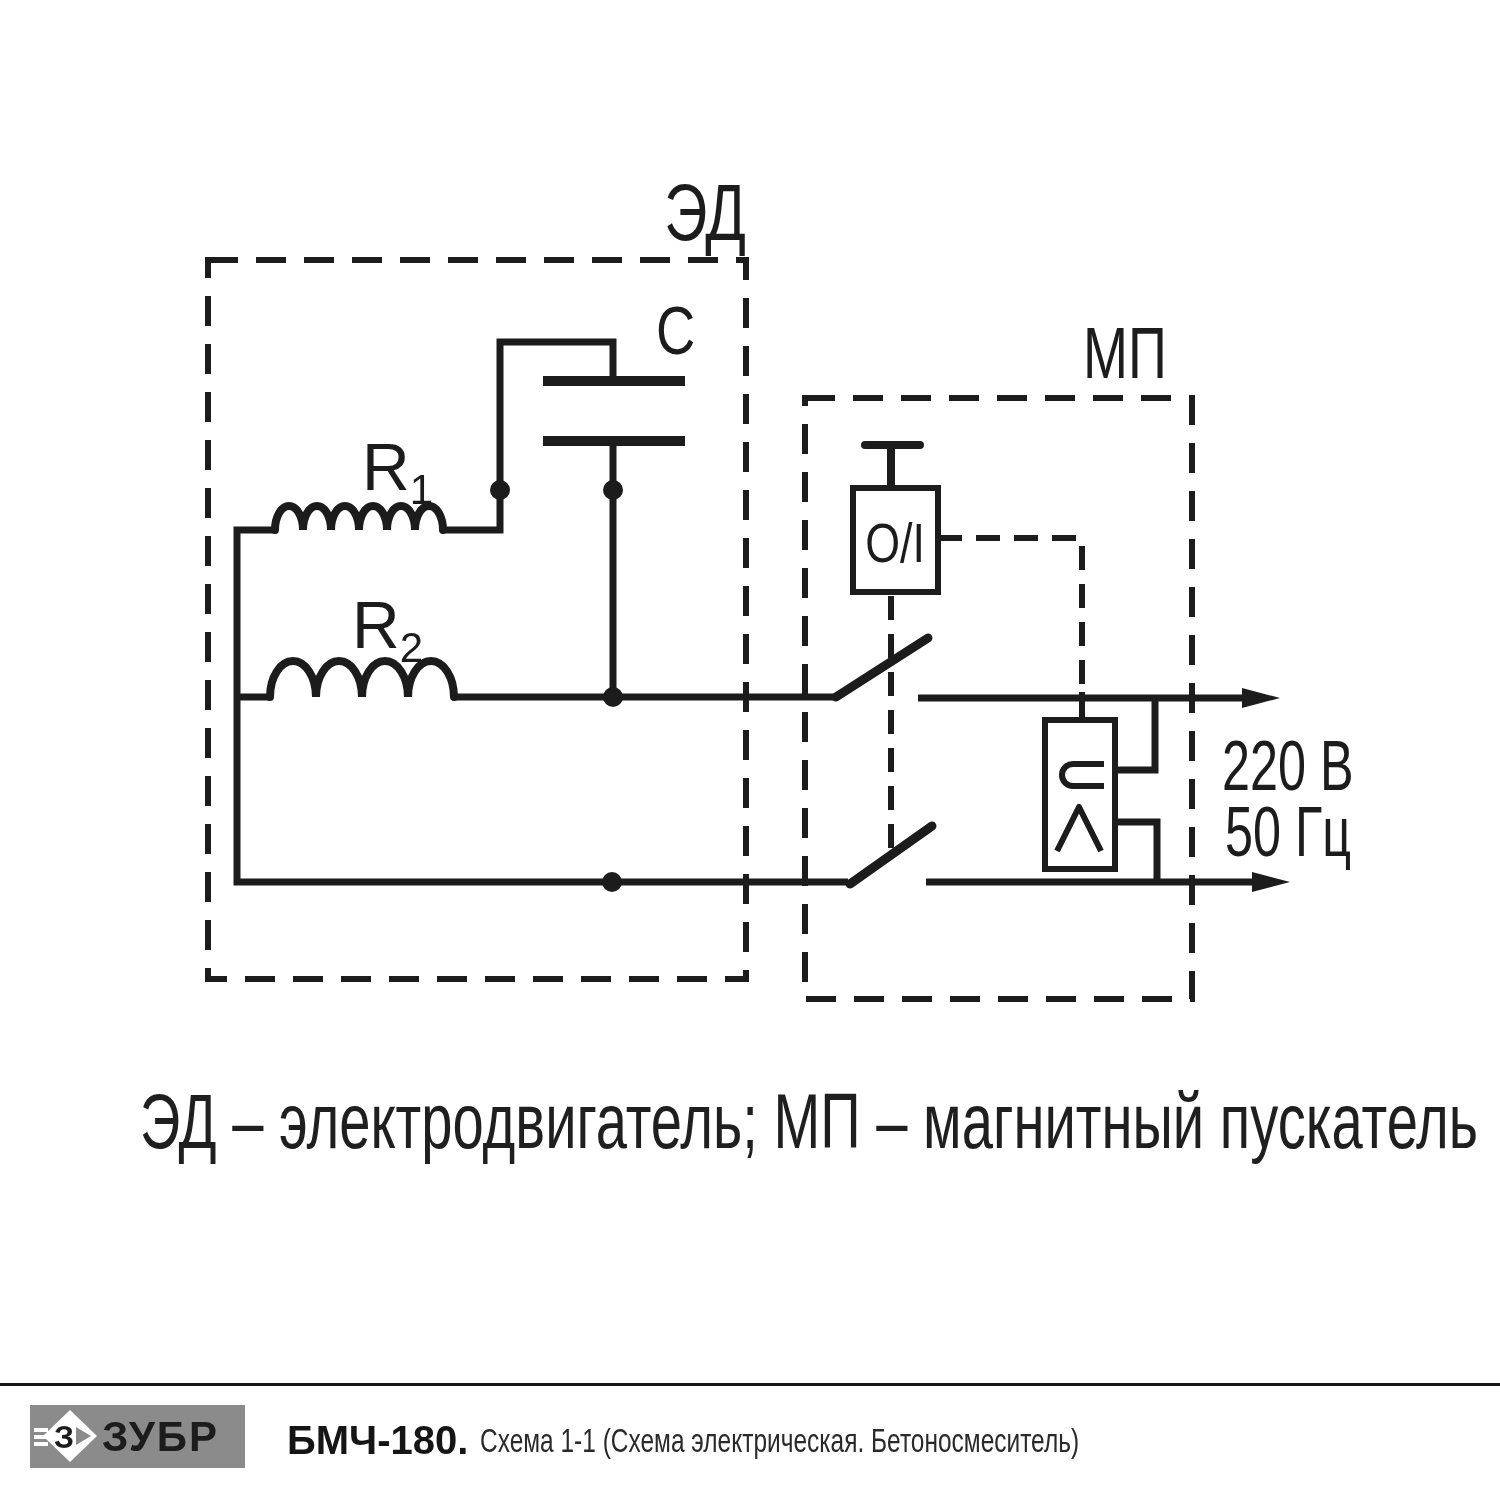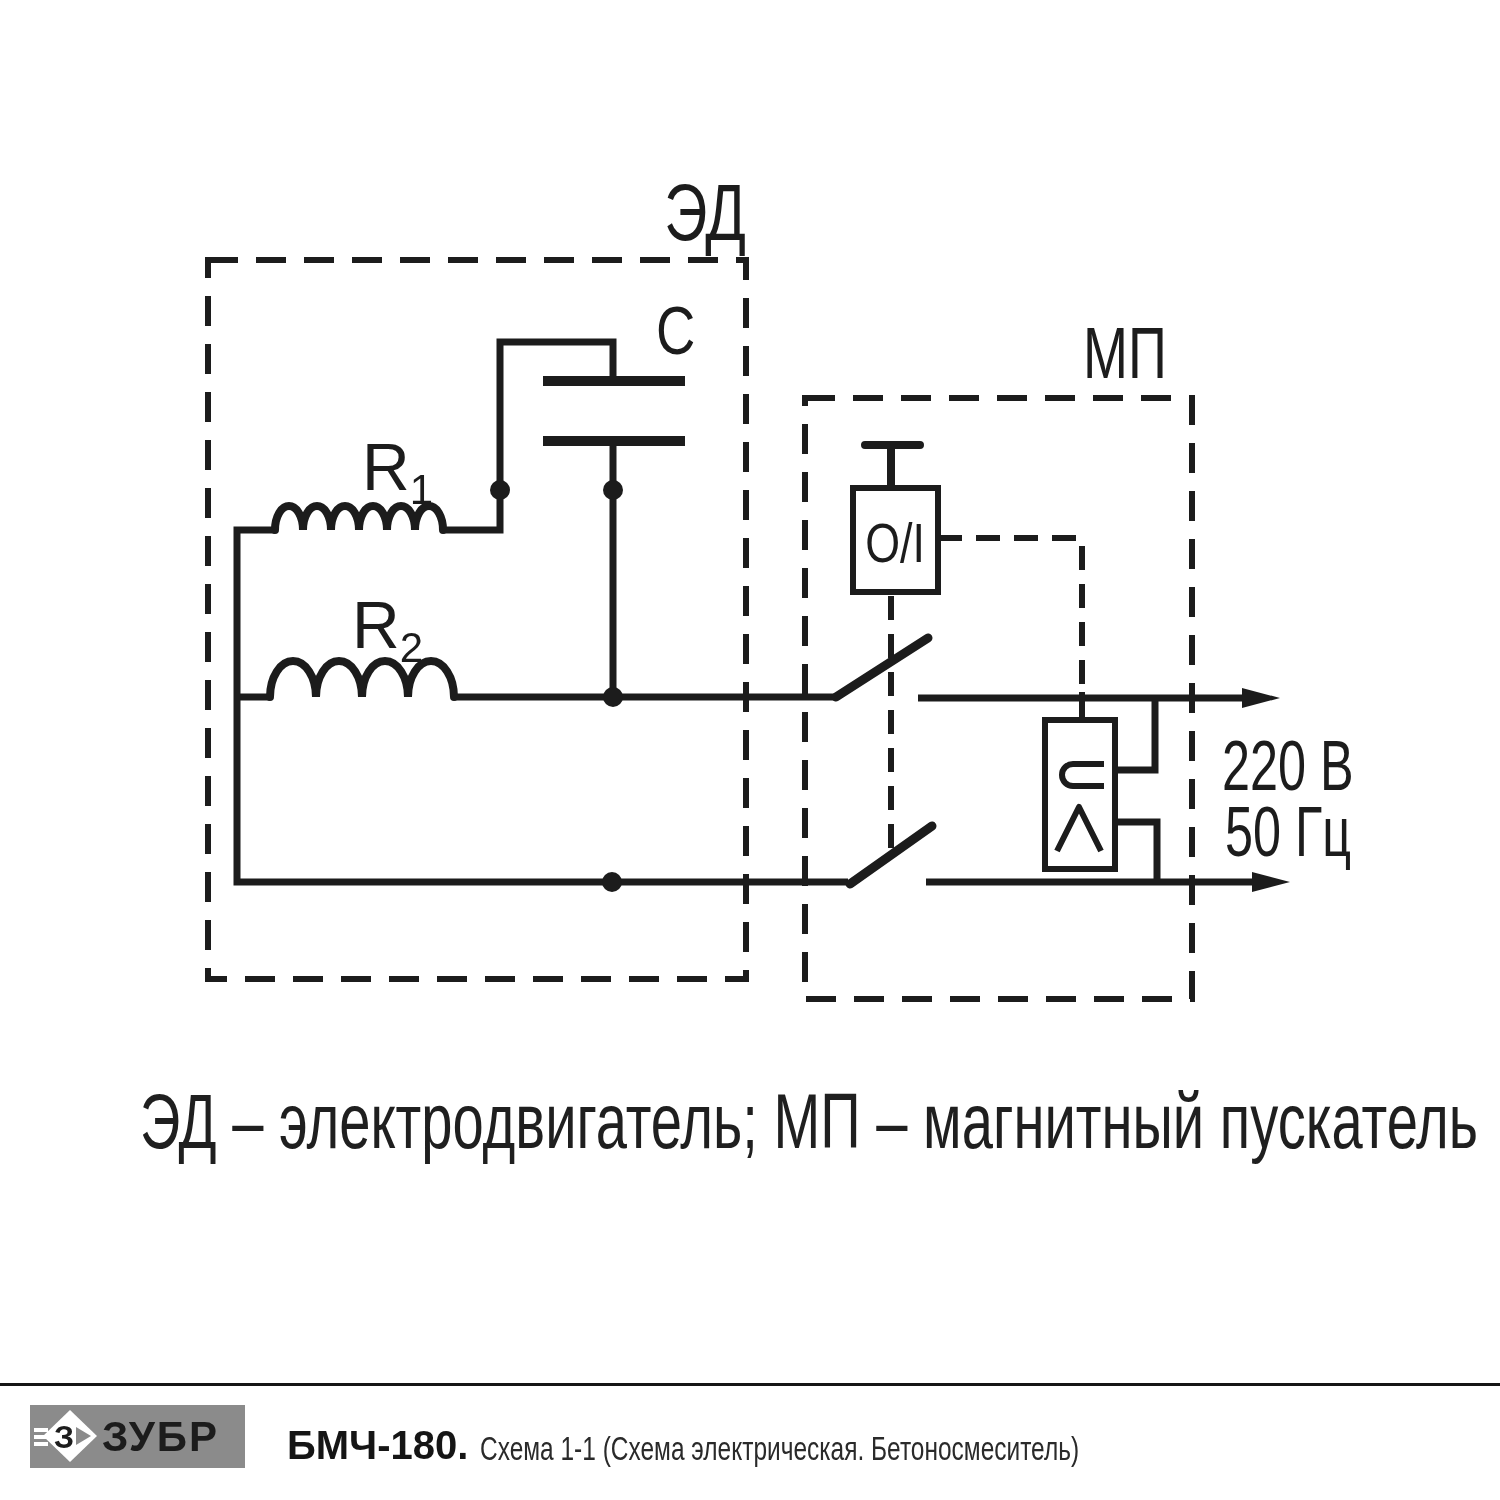--- a/index.html
+++ b/index.html
@@ -6,21 +6,21 @@
   body{width:1500px;height:1500px;position:relative;overflow:hidden;
        font-family:"Liberation Sans", sans-serif;}
   .stage{position:absolute;inset:0;width:1500px;height:1500px;}
   svg text{font-family:"Liberation Sans", sans-serif;fill:#1c1c1c;}
   .caption{position:absolute;left:140px;top:1082px;font-size:78px;line-height:1;
            color:#1f1f1f;white-space:nowrap;transform:scaleX(0.72);
            transform-origin:left top;letter-spacing:0px;}
   .footer-rule{position:absolute;left:0;top:1383px;width:1500px;height:3px;background:#161616;}
   .logo-box{position:absolute;left:30px;top:1405px;width:215px;height:63px;}
   .footer-line{position:absolute;left:287px;top:1412px;height:56px;display:flex;
-               align-items:flex-end;white-space:nowrap;color:#151515;}
+               align-items:center;white-space:nowrap;color:#151515;}
   .footer-model{font-weight:bold;font-size:40px;letter-spacing:0;}
   .footer-desc{font-size:34px;margin-left:12px;display:inline-block;
                transform:scaleX(0.72);transform-origin:left center;color:#2a2a2a;}
 </style>
 </head>
 <body>
 
 <div class="stage">
 
 <svg width="1500" height="1500" viewBox="0 0 1500 1500">

